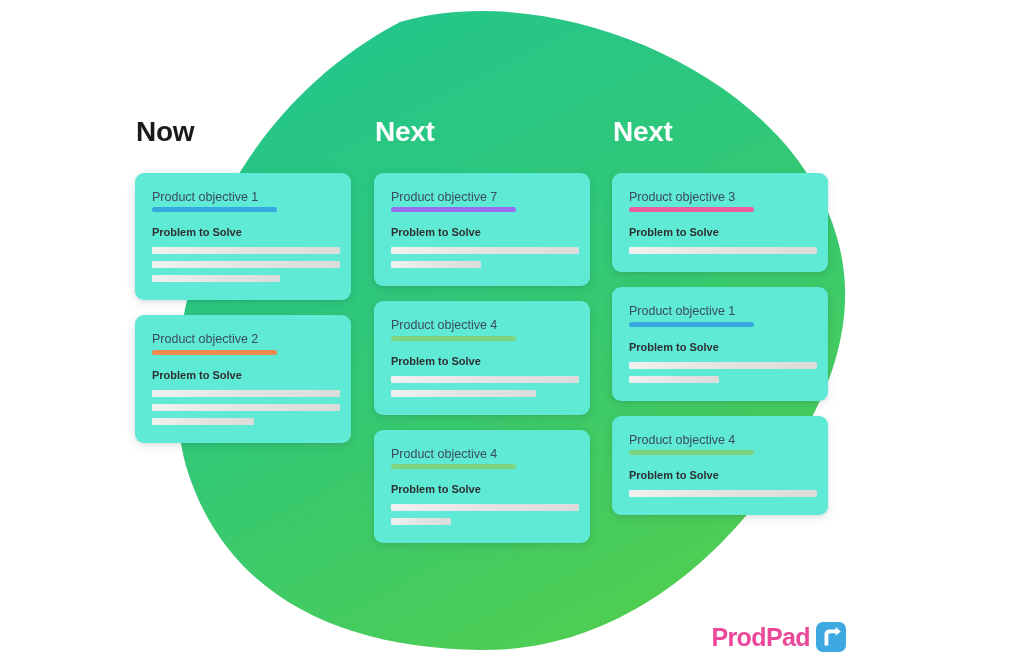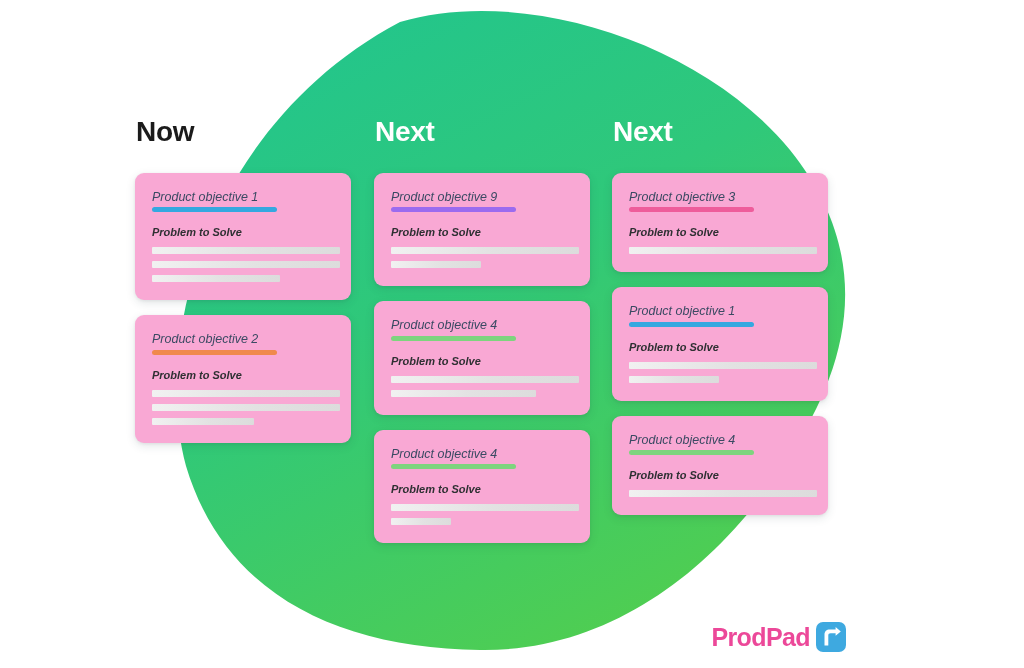--- a/index.html
+++ b/index.html
@@ -51,28 +51,27 @@
     margin: 0 0 27px 1px;
     white-space: nowrap;
   }
   .col-now   .col-title { color: #1b1b1b; }
   .col-next  .col-title { color: #ffffff; }
   .col-later .col-title { color: #ffffff; }
 
   
   .card {
     position: relative;
-    background: #f9a8d4;
+    background: #5eead4;
     border-radius: 9px;
     box-shadow: 0 3px 10px rgba(40, 60, 70, 0.13),
                 0 1px 3px rgba(40, 60, 70, 0.08);
     padding: 17px 11px 18px 17px;
     box-sizing: border-box;
     margin-bottom: 15px;
-    font-style: italic;
   }
   .card:last-child { margin-bottom: 12px; }
 
   .obj-label {
     font-size: 12.5px;
     color: #3b4a63;
     line-height: 1.15;
     margin: 0;
     white-space: nowrap;
   }
@@ -163,21 +162,21 @@
           <div class="skel" style="width: 100%;"></div>
           <div class="skel" style="width: 54%;"></div>
         </div>
       </div>
     </div>
 
     <div class="column col-next">
       <div class="col-title">Next</div>
 
       <div class="card">
-        <div class="obj-label">Product objective 9</div>
+        <div class="obj-label">Product objective 7</div>
         <div class="obj-bar" style="background: rgb(155, 107, 239);"></div>
         <div class="card-title">Problem to Solve</div>
         <div class="skel-wrap">
           <div class="skel" style="width: 100%;"></div>
           <div class="skel" style="width: 48%;"></div>
         </div>
       </div>
 
       <div class="card">
         <div class="obj-label">Product objective 4</div>

